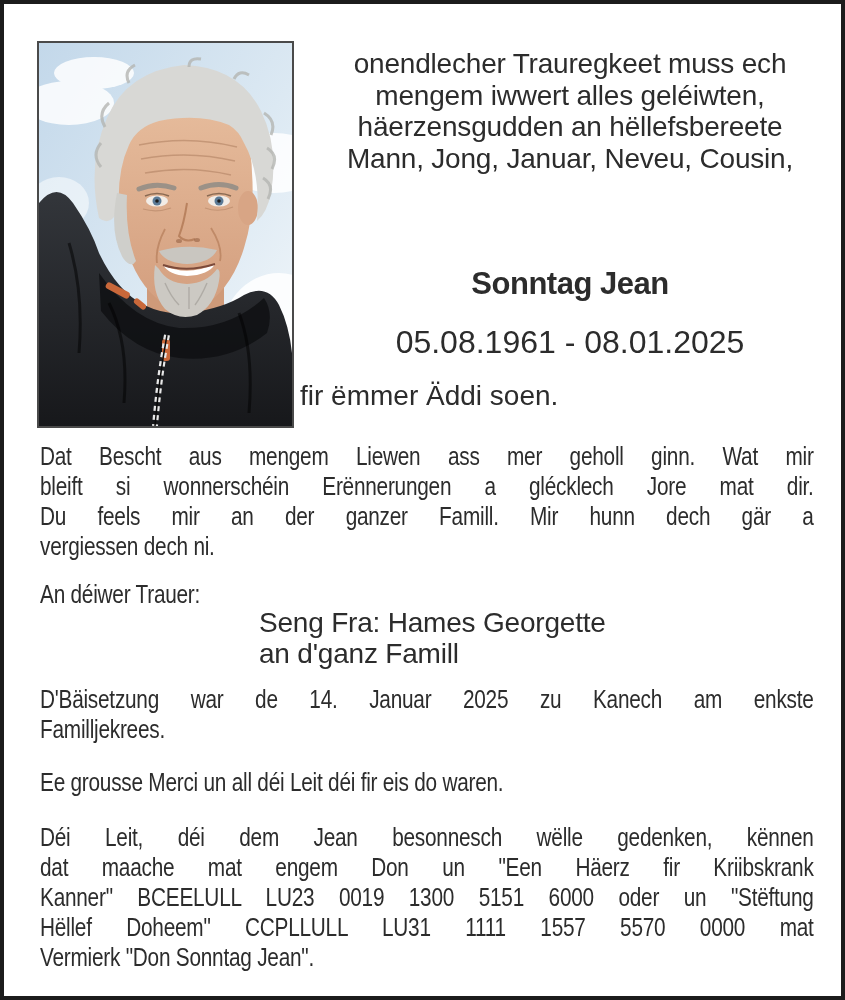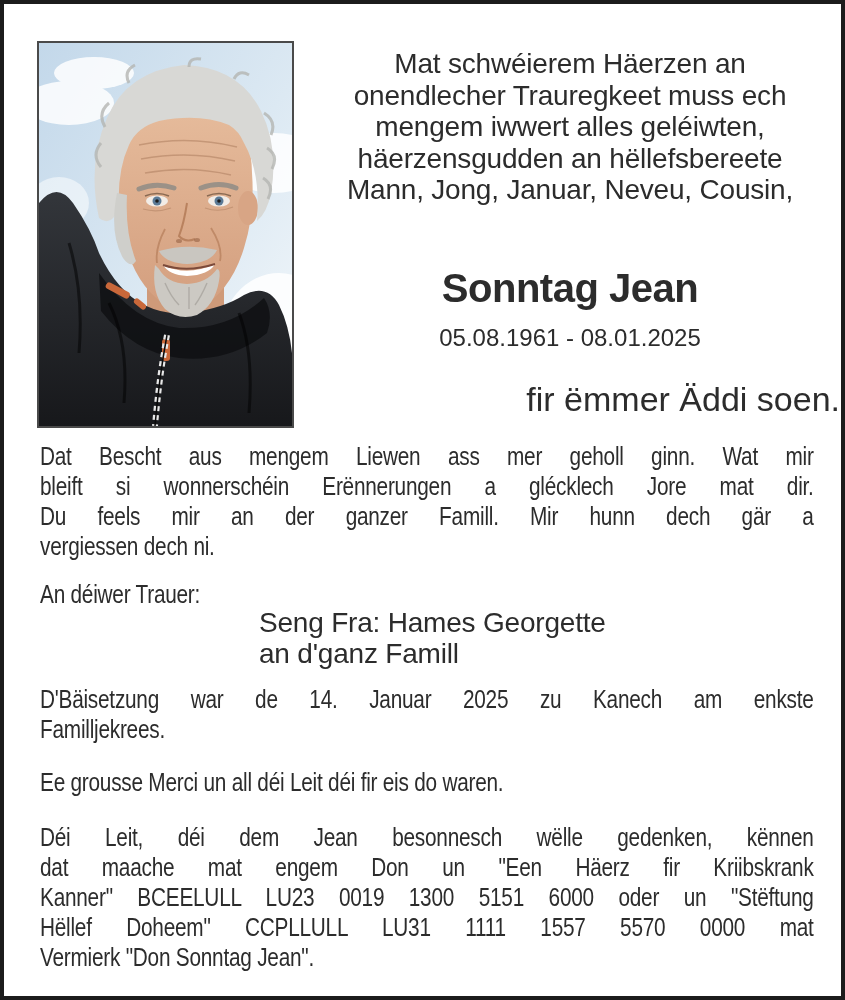--- a/index.html
+++ b/index.html
@@ -25,30 +25,30 @@
   .header-col{
     position:absolute;left:296px;top:44px;width:540px;
     text-align:center;
     font-size:28px;line-height:31.5px;
     letter-spacing:-0.2px;
   }
   .header-col .hline{white-space:nowrap;}
 
   .name{
     position:absolute;left:296px;top:262px;width:540px;
-    text-align:center;font-weight:bold;font-size:40px;
+    text-align:center;font-weight:bold;font-size:31px;
     letter-spacing:-0.5px;
   }
   .dates{
     position:absolute;left:296px;top:320px;width:540px;
-    text-align:center;font-size:24px;
+    text-align:center;font-size:32px;
   }
   .farewell{
     position:absolute;left:296px;top:376px;width:540px;
-    text-align:right;font-size:34px;
+    text-align:left;font-size:28px;
   }
 
   
   .cond{
     position:absolute;left:36px;width:967px;
     transform:scaleX(0.8);transform-origin:0 0;
     font-size:26px;line-height:30px;
     letter-spacing:-0.3px;
   }
   .cond .lj{text-align:justify;text-align-last:justify;}
@@ -145,21 +145,20 @@
 
       <path d="M124,222 Q148,234 176,221 Q170,232 148,233 Q130,232 124,222 Z" fill="#ffffff"></path>
       <path d="M124,222 Q148,230 176,221" stroke="#7c4a3a" stroke-width="2" fill="none"></path>
 
       <path fill="#ccc9c3" d="M116,222 Q112,250 126,266 Q140,278 158,272 Q176,262 180,238 Q182,226 178,226 Q168,240 148,241 Q128,240 120,226 Z"></path>
       <path stroke="#a8a49d" stroke-width="1.4" fill="none" opacity="0.8" d="M126,240 Q132,254 140,262 M150,244 Q150,258 150,266 M168,240 Q162,254 156,262"></path>
     </svg>
   </div>
 
   <div class="header-col">
-    <div class="hline">Mat schwéierem Häerzen an</div>
     <div class="hline">onendlecher Trauregkeet muss ech</div>
     <div class="hline">mengem iwwert alles geléiwten,</div>
     <div class="hline">häerzensgudden an hëllefsbereete</div>
     <div class="hline">Mann, Jong, Januar, Neveu, Cousin,</div>
   </div>
 
   <div class="name">Sonntag Jean</div>
   <div class="dates">05.08.1961 - 08.01.2025</div>
   <div class="farewell">fir ëmmer Äddi soen.</div>
 

